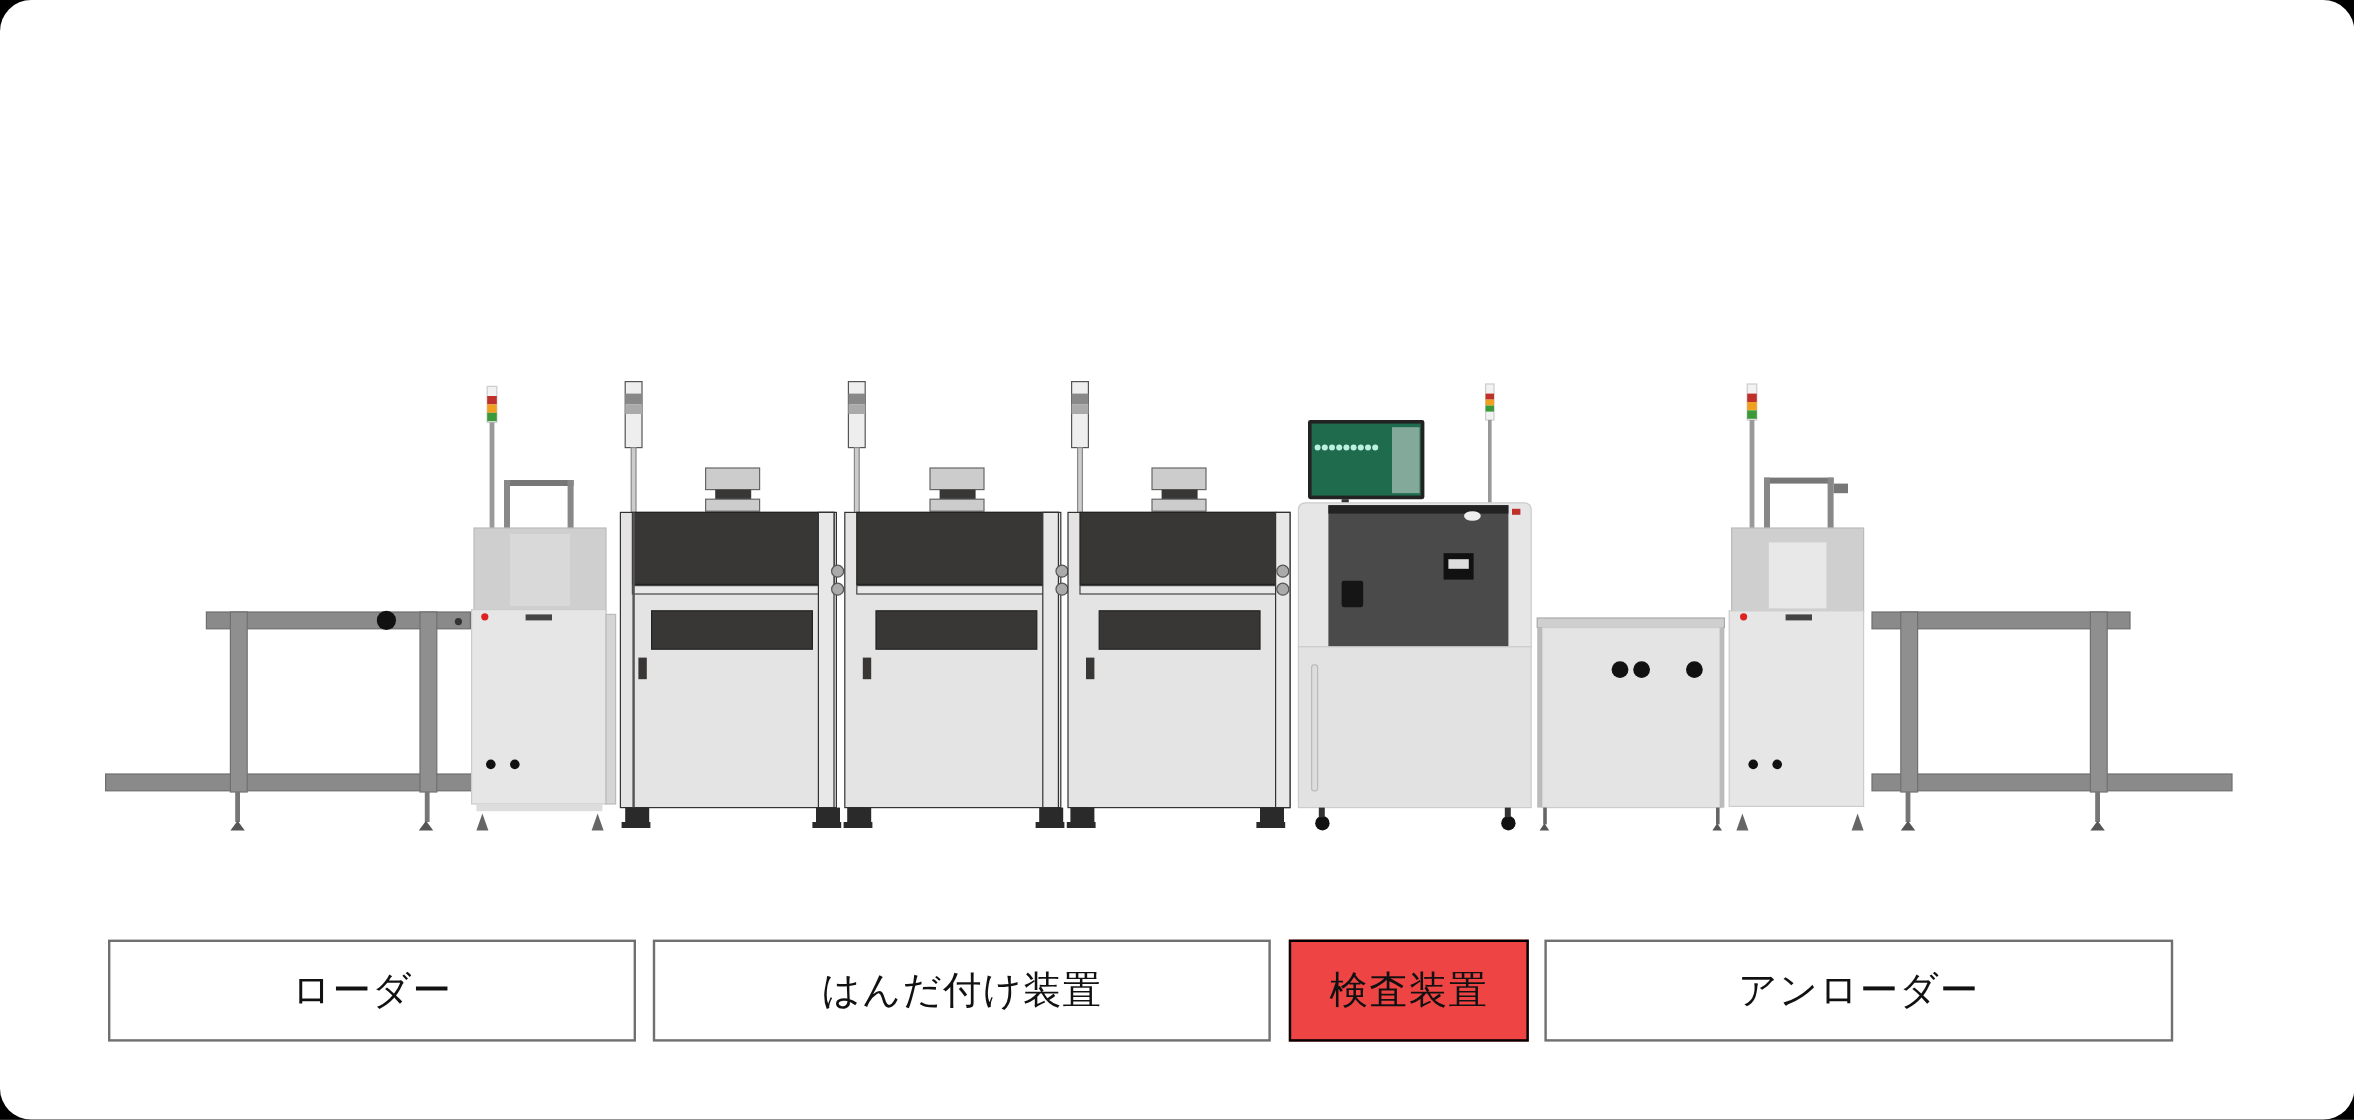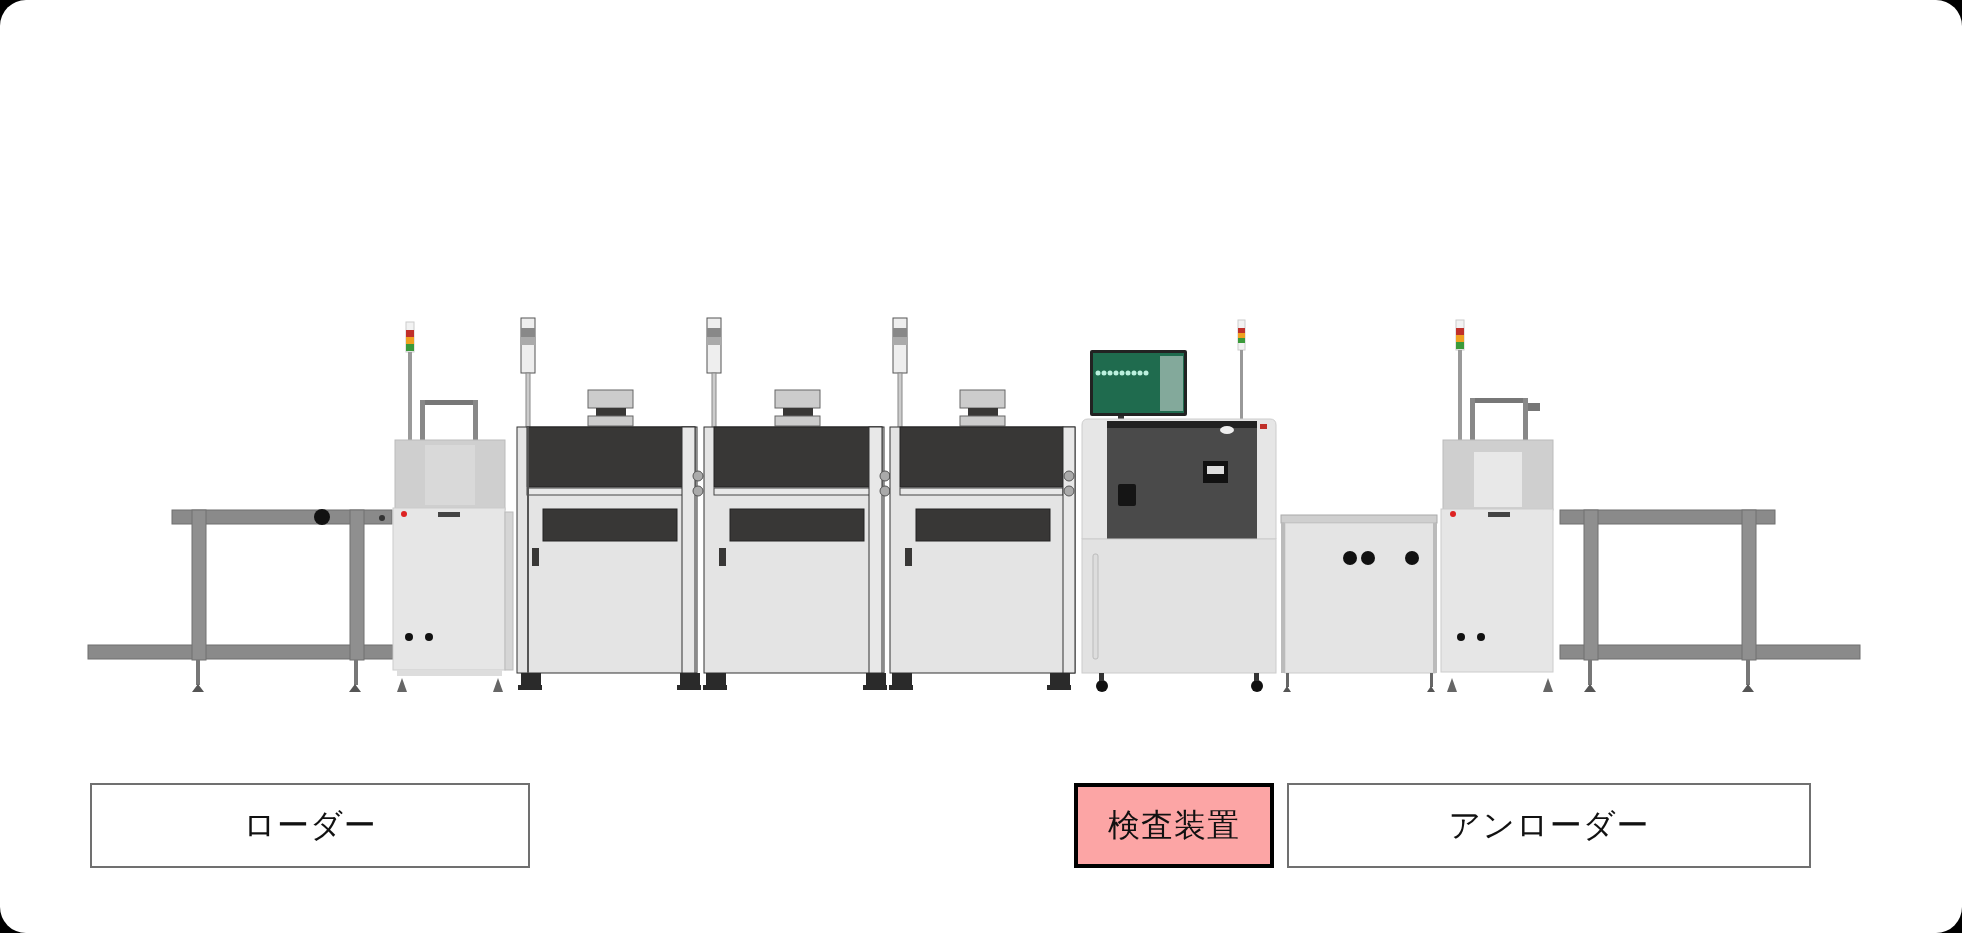--- a/index.html
+++ b/index.html
@@ -1,21 +1,21 @@
 <!DOCTYPE html>
 <html><head>
 <meta charset="utf-8">
 <style>
   html, body { margin:0; padding:0; background:#000; }
   body { width:1962px; height:933px; overflow:hidden; font-family:"DejaVu Sans", "Liberation Sans", sans-serif; }
   .card { position:absolute; left:0; top:0; width:1962px; height:933px; background:#fff; border-radius:26px; overflow:hidden; }
   .line-art { position:absolute; left:0; top:0; width:1962px; height:760px; }
   .btn { position:absolute; top:783px; height:85px; box-sizing:border-box; border:2px solid #707070; background:#fff;
          display:flex; align-items:center; justify-content:center; font-size:32px; color:#111; cursor:pointer; letter-spacing:1px; }
-  .btn.active { background:#fca5a5; border:4px solid #000000; }
+  .btn.active { background:#ef4444; border:2px solid #000000; }
 </style>
 </head>
 <body>
 
 <div class="card">
 
   <svg class="line-art" viewBox="0 0 1962 760" xmlns="http://www.w3.org/2000/svg">
 
     <g>
       <rect x="172" y="510" width="220" height="14" fill="#8a8a8a" stroke="#6f6f6f"></rect>
@@ -205,20 +205,23 @@
       <rect x="1588" y="660" width="4" height="25" fill="#777"></rect>
       <rect x="1746" y="660" width="4" height="25" fill="#777"></rect>
       <path d="M1584 692 l6 -8 l6 8 z" fill="#555"></path>
       <path d="M1742 692 l6 -8 l6 8 z" fill="#555"></path>
     </g>
   </svg>
 
   <div class="btn" style="left:90px;width:440px;">
     <span>ローダー</span>
   </div>
+  <div class="btn" style="left:544px;width:515px;">
+    <span>はんだ付け装置</span>
+  </div>
   <div class="btn active" style="left:1074px;width:200px;">
     <span>検査装置</span>
   </div>
   <div class="btn" style="left:1287px;width:524px;">
     <span>アンローダー</span>
   </div>
 
 </div>
 
 </body></html>

